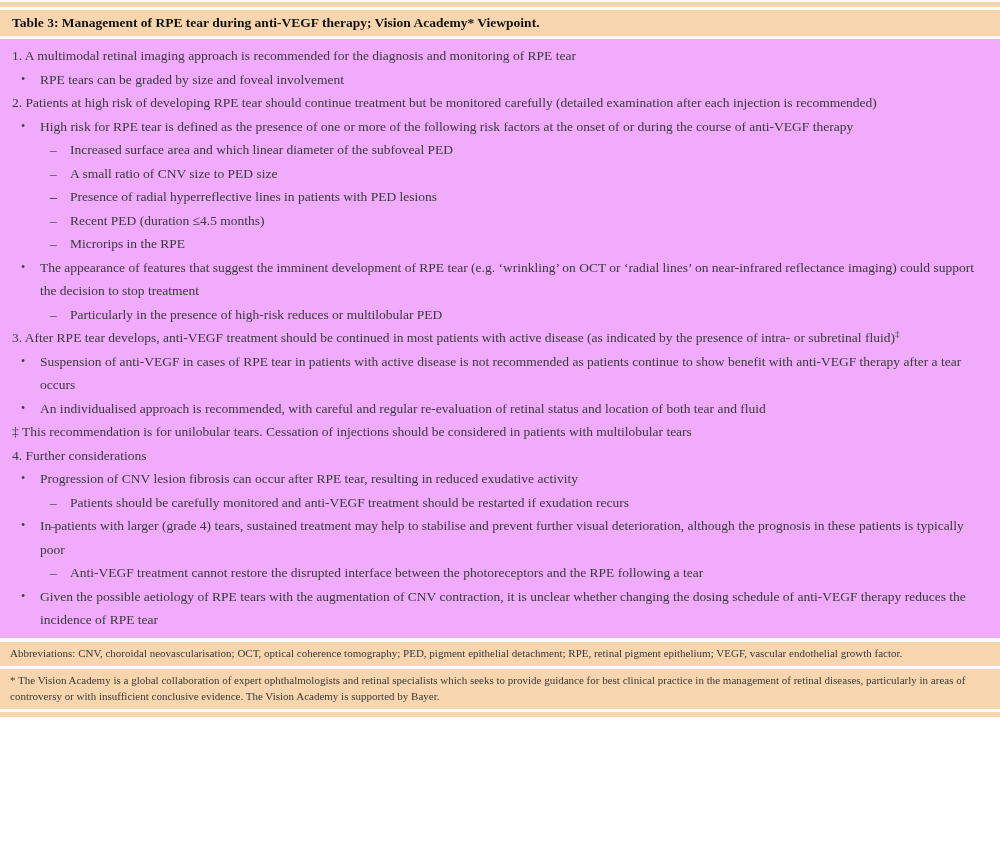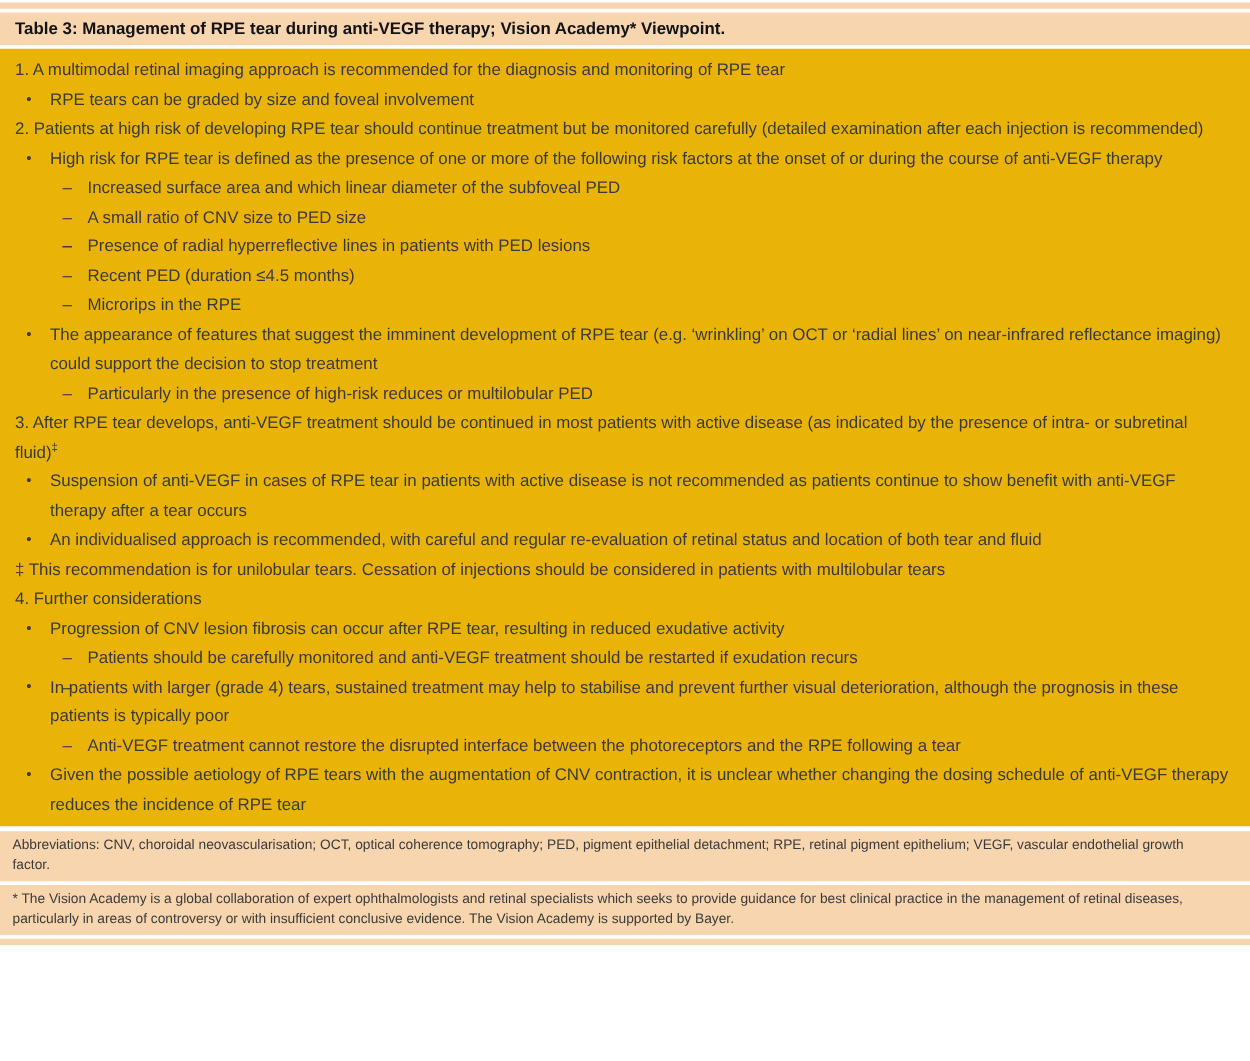--- a/index.html
+++ b/index.html
@@ -1,41 +1,41 @@
 <!DOCTYPE html>
 <html><head>
 <meta charset="utf-8">
 <style>
   html, body { margin: 0; padding: 0; background: #ffffff; }
   body {
     width: 1000px;
     font-family: "Liberation Sans", sans-serif;
     -webkit-font-smoothing: antialiased;
   }
-  .table-wrap { width: 1000px; box-sizing: border-box; }
+  .table-wrap { width: 1000px; box-sizing: border-box; font-family: Liberation Serif, serif; }
 
   .strip {
     height: 5px;
     background: #f7d5ae;
   }
   .strip.top    { margin: 2px 0 3px 0; }
   .strip.bottom { margin: 3px 0 2px 0; }
 
   .title-row {
     background: #f7d5ae;
     padding: 4px 12px 5px 12px;
     font-size: 13.5px;
     line-height: 17px;
     font-weight: bold;
     color: #121212;
     margin-bottom: 3px;
   }
 
   .body-block {
-    background: #eab308;
+    background: #f0abfc;
     padding: 5px 12px 6px 12px;
     margin-bottom: 4px;
     font-size: 13.5px;
     line-height: 23.5px;
     color: #3a3a3a;
   }
   .row { position: relative; }
   .row.num, .row.plain { padding-left: 0; }
   .row.bullet { padding-left: 28px; }
   .row.dash   { padding-left: 58px; }

